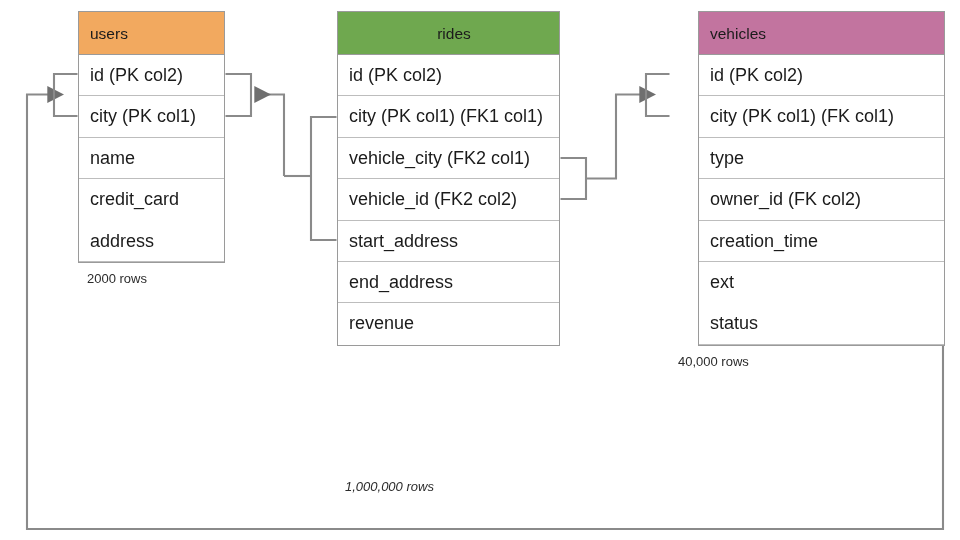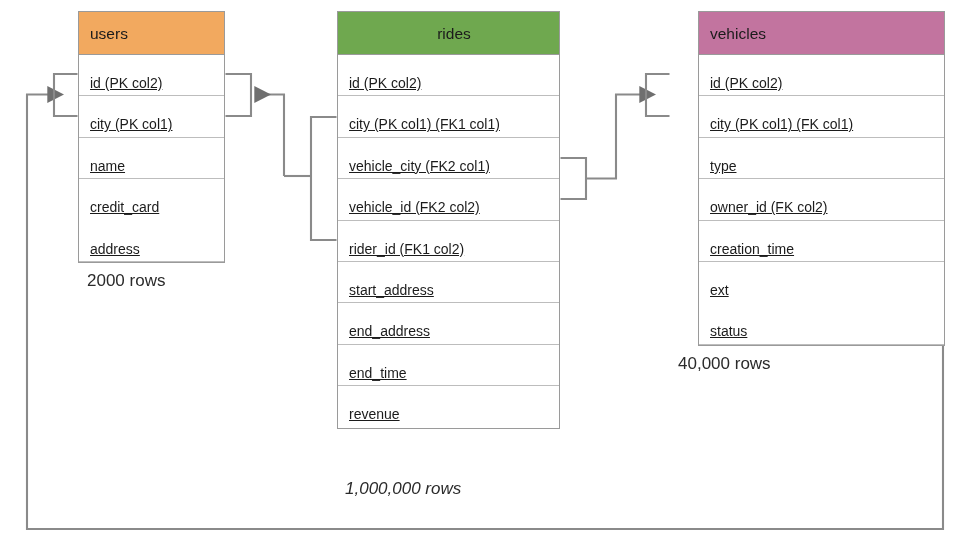--- a/index.html
+++ b/index.html
@@ -29,33 +29,32 @@
     font-size:15.5px;
     color:#1b1b1b;
     border-bottom:1px solid #9a9a9a;
     overflow:hidden;
     white-space:nowrap;
   }
   .trow{
     box-sizing:border-box;
     height:41.4px;
     line-height:41.4px;
-    padding:8px 0 0 11px;
-    font-size:14px;
+    padding:0 0 0 11px;
+    font-size:18px;
     color:#1b1b1b;
     border-bottom:1px solid #bdbdbd;
     background:#fff;
     overflow:hidden;
     white-space:nowrap;
-    text-decoration:underline;
   }
   .trow.last{border-bottom:none;}
   .rowcount{
     position:absolute;
-    font-size:17px;
+    font-size:13px;
     color:#2b2b2b;
     white-space:nowrap;
     z-index:3;
   }
 
   
   #tbl-users   {left:72px;  top:11px; width:147px;}
   #tbl-rides   {left:331px; top:11px; width:223px;}
   #tbl-vehicles{left:664px; top:11px; width:247px;margin-left:28px;}
 
@@ -119,24 +118,22 @@
     <div class="trow">address</div>
   </div>
   <div class="rowcount" id="rc-users">2000 rows</div>
 
   <div class="table" id="tbl-rides">
     <div class="thead" style="background:#6fa84f;text-align:center;">rides</div>
     <div class="trow">id (PK col2)</div>
     <div class="trow">city (PK col1) (FK1 col1)</div>
     <div class="trow">vehicle_city (FK2 col1)</div>
     <div class="trow">vehicle_id (FK2 col2)</div>
-    <div class="trow">rider_id (FK1 col2)</div>
     <div class="trow">start_address</div>
     <div class="trow">end_address</div>
-    <div class="trow">end_time</div>
     <div class="trow last">revenue</div>
   </div>
   <div class="rowcount" id="rc-rides">1,000,000 rows</div>
 
   <div class="table" id="tbl-vehicles">
     <div class="thead" style="background:#c2749f;">vehicles</div>
     <div class="trow">id (PK col2)</div>
     <div class="trow">city (PK col1) (FK col1)</div>
     <div class="trow">type</div>
     <div class="trow">owner_id (FK col2)</div>

